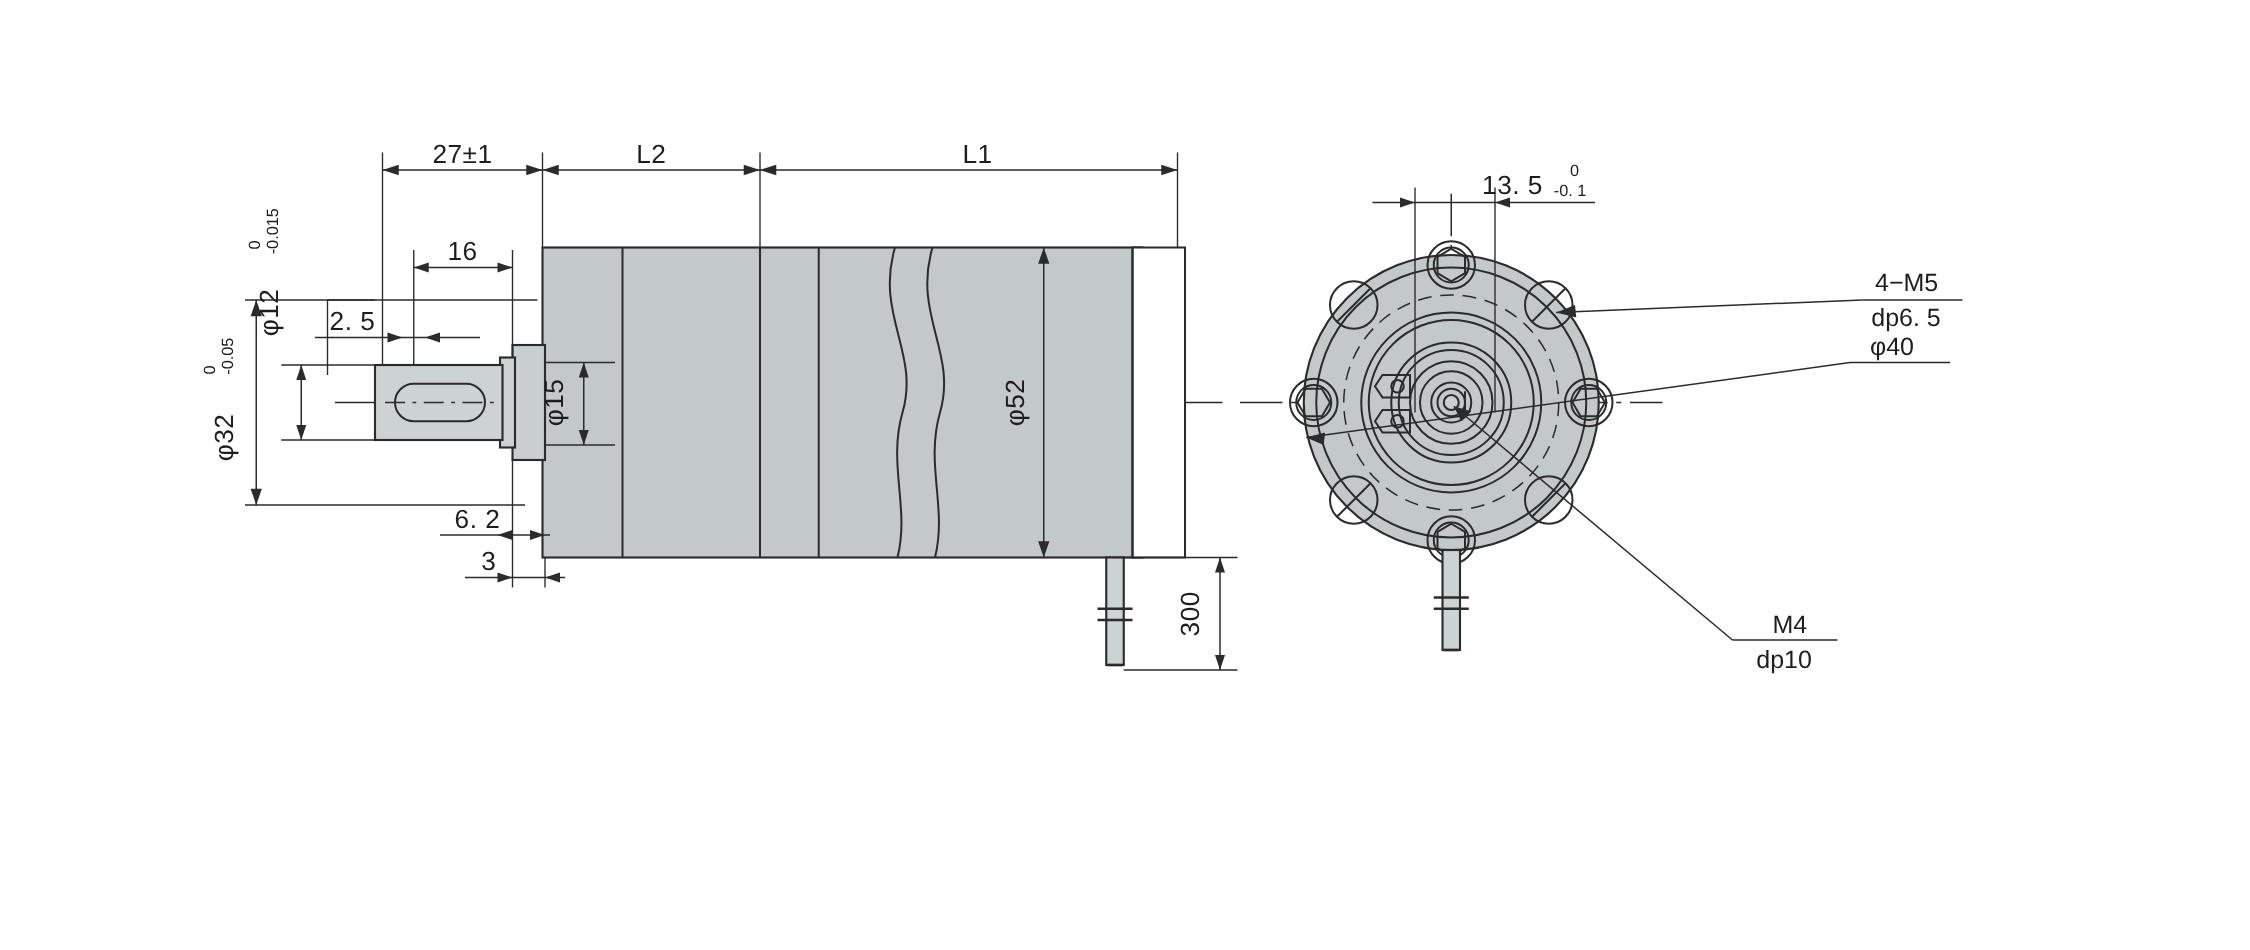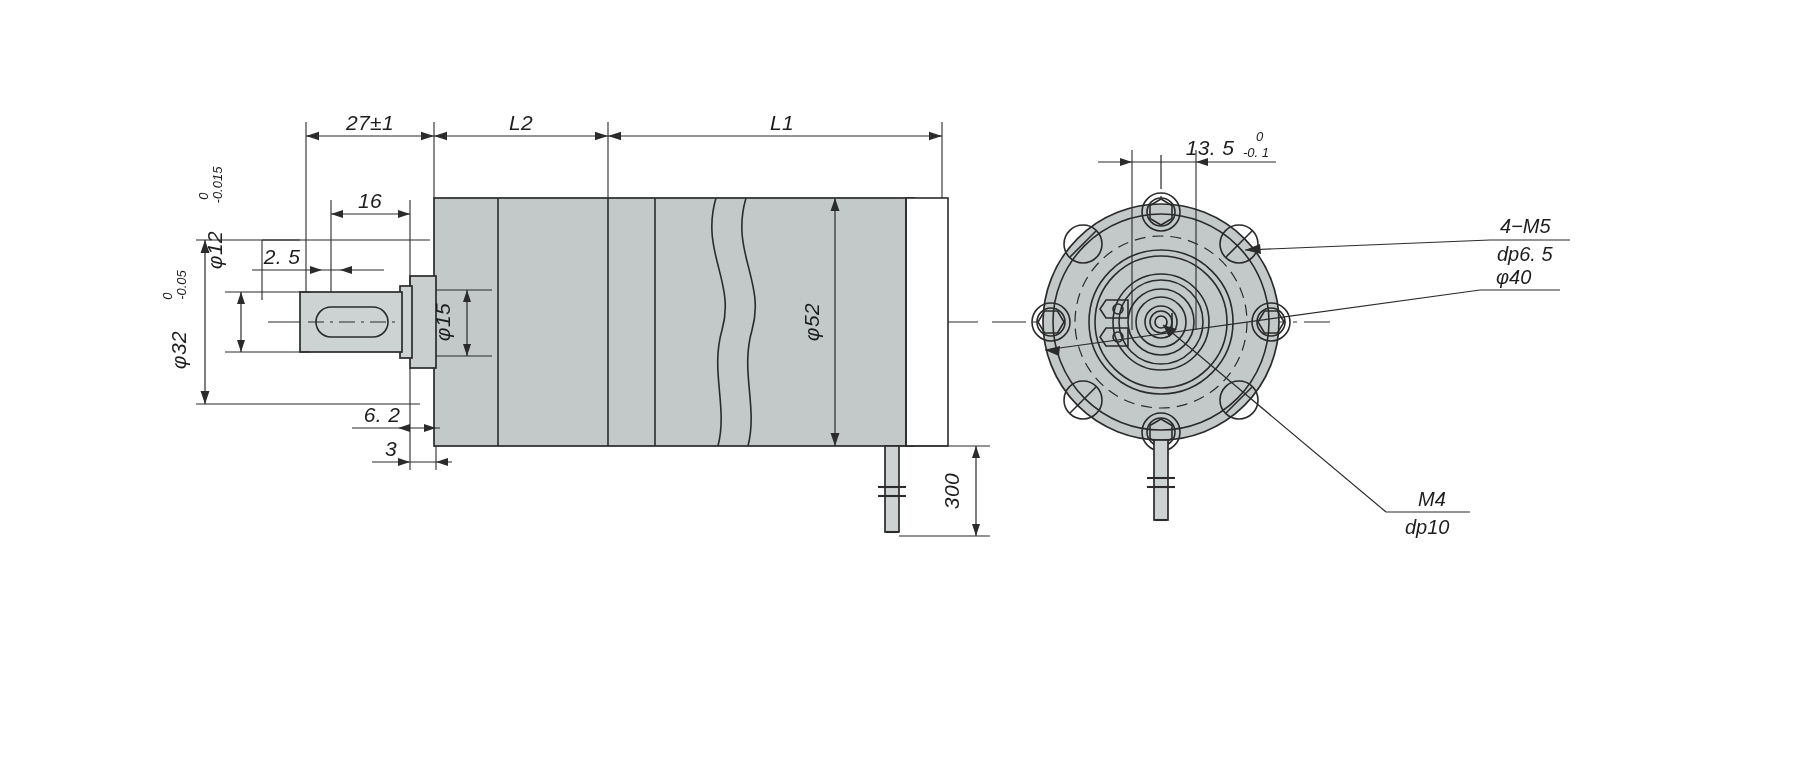--- a/index.html
+++ b/index.html
@@ -1,18 +1,18 @@
 <!DOCTYPE html>
 <html><head>
 <meta charset="utf-8">
 <style>
   html,body{margin:0;padding:0;background:#ffffff;}
   body{width:1800px;height:760px;overflow:hidden;
        font-family:"Liberation Sans",sans-serif;}
-  #sheet{position:relative;width:1460px;height:760px;background:#fff;font-style:italic;}
+  #sheet{position:relative;width:1460px;height:760px;background:#fff;}
   svg{display:block;}
   .ln{stroke:#2b2b2b;fill:none;stroke-width:1.6;}
   .ln-th{stroke:#2b2b2b;fill:none;stroke-width:2.1;}
   .dim{stroke:#2b2b2b;fill:none;stroke-width:1.2;}
   .ext{stroke:#2b2b2b;fill:none;stroke-width:1.1;}
   .cl{stroke:#2b2b2b;fill:none;stroke-width:1.2;
       stroke-dasharray:34 7 4 7;}
   .cl2{stroke:#2b2b2b;fill:none;stroke-width:1.1;
       stroke-dasharray:16 6 3 6;}
   .hid{stroke:#2b2b2b;fill:none;stroke-width:1.2;stroke-dasharray:11 7;}

